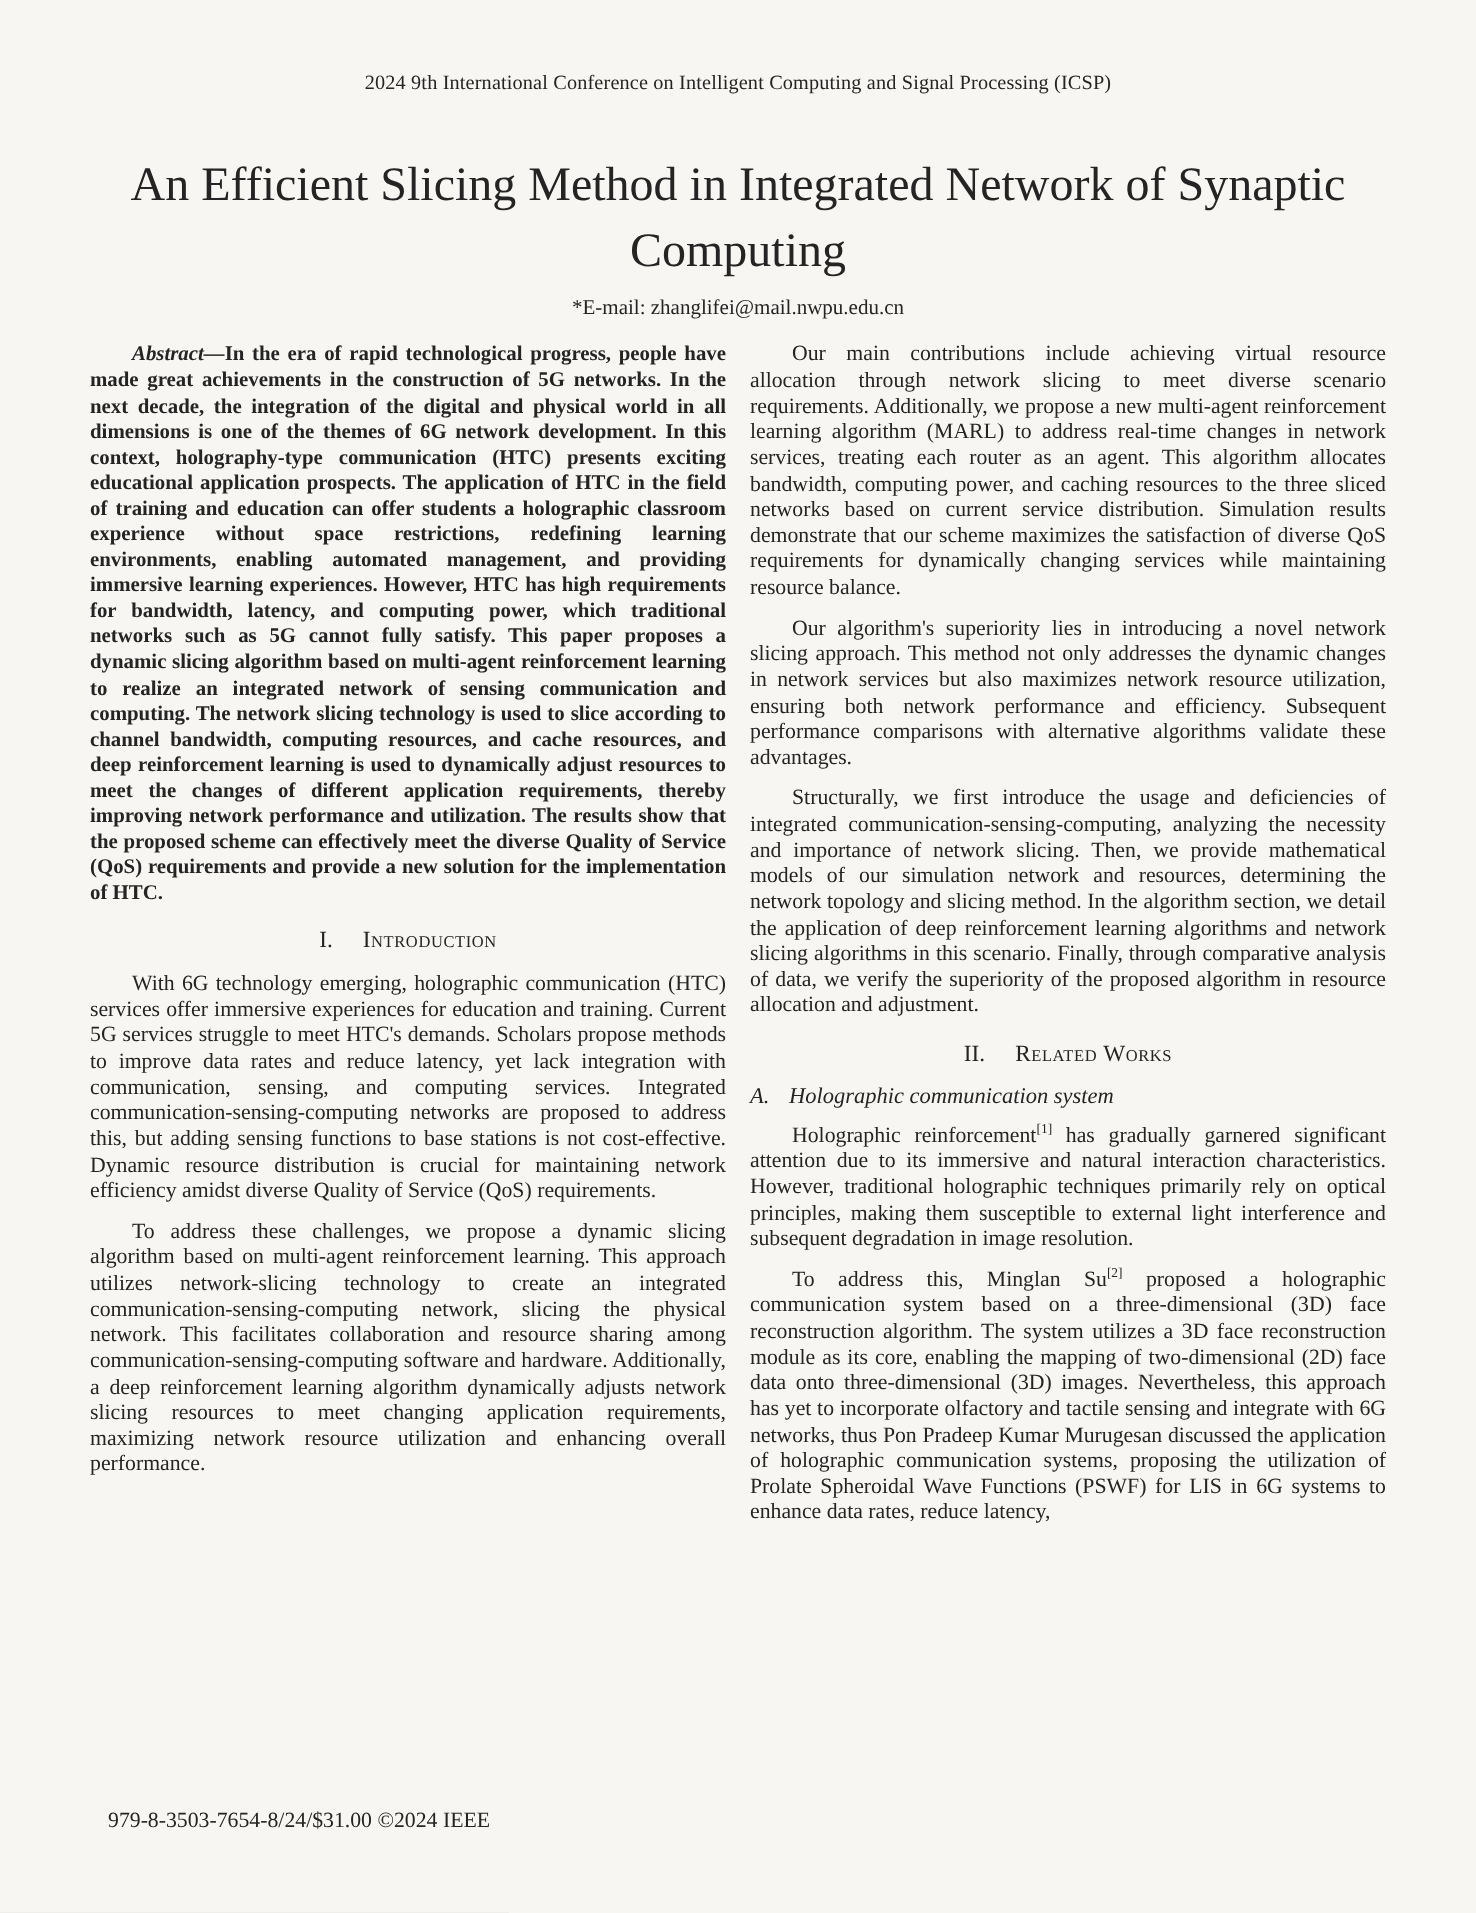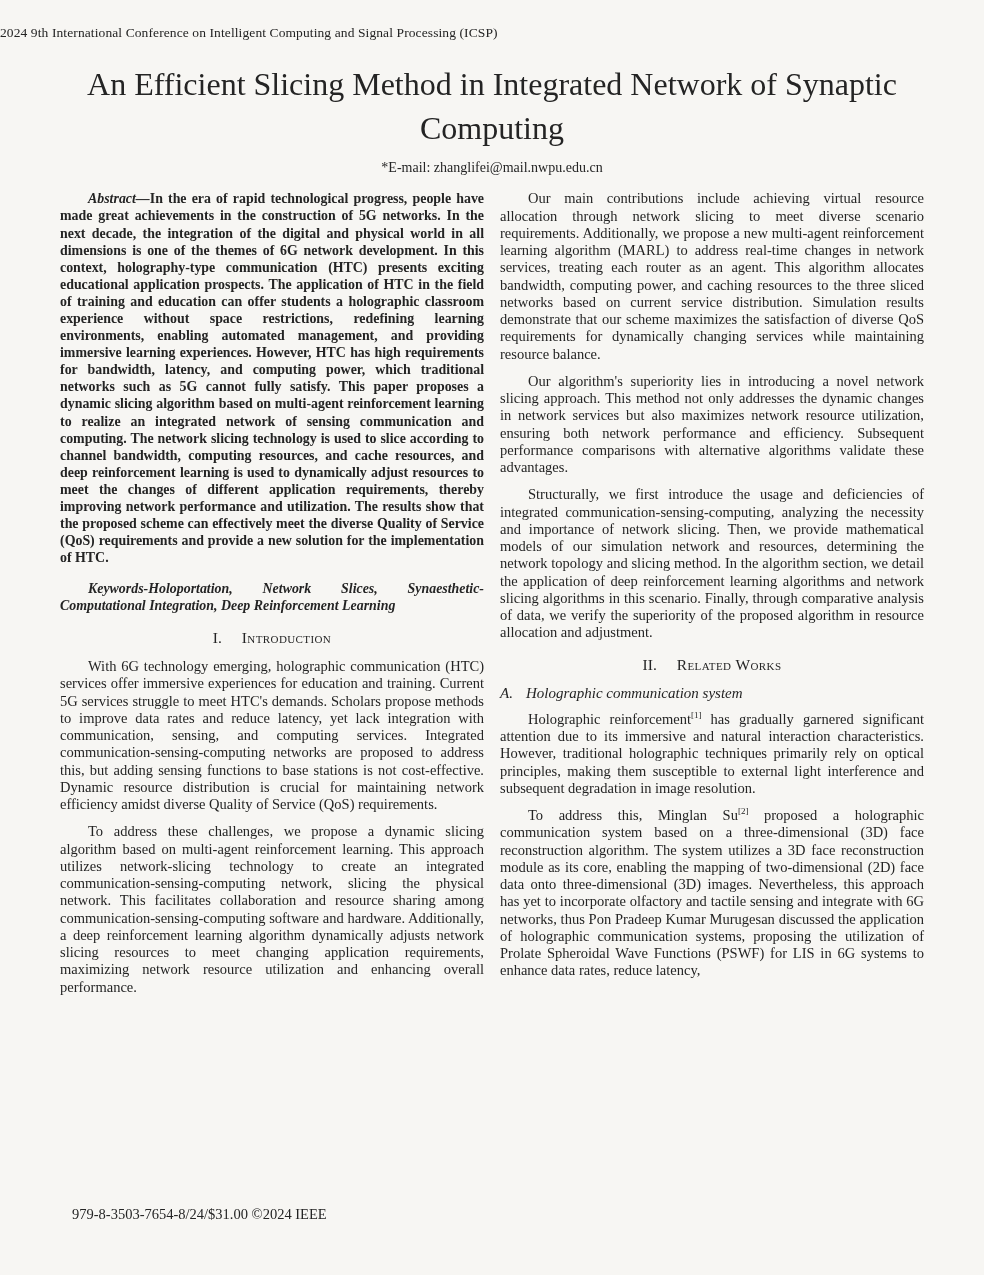--- a/index.html
+++ b/index.html
@@ -8,31 +8,32 @@
     width: 984px;
     height: 1275px;
     margin: 0 auto;
     background: #f7f6f3;
     color: #242424;
     font-family: "Liberation Serif", "DejaVu Serif", serif;
     position: relative;
     overflow: hidden;
   }
   .conf-header {
-    padding-top: 25px;
+    padding-top: 47px;
+    text-align: center;
     font-size: 13.5px;
     letter-spacing: 0.1px;
   }
   .title {
     text-align: center;
     font-weight: normal;
     font-size: 32px;
     line-height: 1.38;
     max-width: 880px;
-    margin: 21px auto 10px auto;
+    margin: 37px auto 10px auto;
   }
   .authors   { text-align: center; font-size: 15px;   margin-top: 6px; }
   .affiliation { text-align: center; font-size: 14.5px; margin-top: 4px; }
   .email     { text-align: center; font-size: 14px;   margin-top: 4px; }
 
   .columns {
     display: flex;
     gap: 16px;
     padding: 14px 60px 0 60px;
   }
@@ -99,21 +100,20 @@
     <div class="email">*E-mail: zhanglifei@mail.nwpu.edu.cn</div>
   </header>
 
   <div class="columns">
 
     <div class="col">
       <p class="abstract">
         <span class="abstract-label">Abstract—</span><span>In the era of rapid technological progress, people have made great achievements in the construction of 5G networks. In the next decade, the integration of the digital and physical world in all dimensions is one of the themes of 6G network development. In this context, holography-type communication (HTC) presents exciting educational application prospects. The application of HTC in the field of training and education can offer students a holographic classroom experience without space restrictions, redefining learning environments, enabling automated management, and providing immersive learning experiences. However, HTC has high requirements for bandwidth, latency, and computing power, which traditional networks such as 5G cannot fully satisfy. This paper proposes a dynamic slicing algorithm based on multi-agent reinforcement learning to realize an integrated network of sensing communication and computing. The network slicing technology is used to slice according to channel bandwidth, computing resources, and cache resources, and deep reinforcement learning is used to dynamically adjust resources to meet the changes of different application requirements, thereby improving network performance and utilization. The results show that the proposed scheme can effectively meet the diverse Quality of Service (QoS) requirements and provide a new solution for the implementation of HTC.</span>
       </p>
 
-      <p class="keywords">Keywords-Holoportation, Network Slices, Synaesthetic-Computational Integration, Deep Reinforcement Learning</p>
 
       <h2 class="section-heading">
         <span class="sec-num">I.</span><span class="sec-title">Introduction</span>
       </h2>
 
       <p>With 6G technology emerging, holographic communication (HTC) services offer immersive experiences for education and training. Current 5G services struggle to meet HTC's demands. Scholars propose methods to improve data rates and reduce latency, yet lack integration with communication, sensing, and computing services. Integrated communication-sensing-computing networks are proposed to address this, but adding sensing functions to base stations is not cost-effective. Dynamic resource distribution is crucial for maintaining network efficiency amidst diverse Quality of Service (QoS) requirements.</p>
       <p>To address these challenges, we propose a dynamic slicing algorithm based on multi-agent reinforcement learning. This approach utilizes network-slicing technology to create an integrated communication-sensing-computing network, slicing the physical network. This facilitates collaboration and resource sharing among communication-sensing-computing software and hardware. Additionally, a deep reinforcement learning algorithm dynamically adjusts network slicing resources to meet changing application requirements, maximizing network resource utilization and enhancing overall performance.</p>
     </div>
 
     <div class="col">

